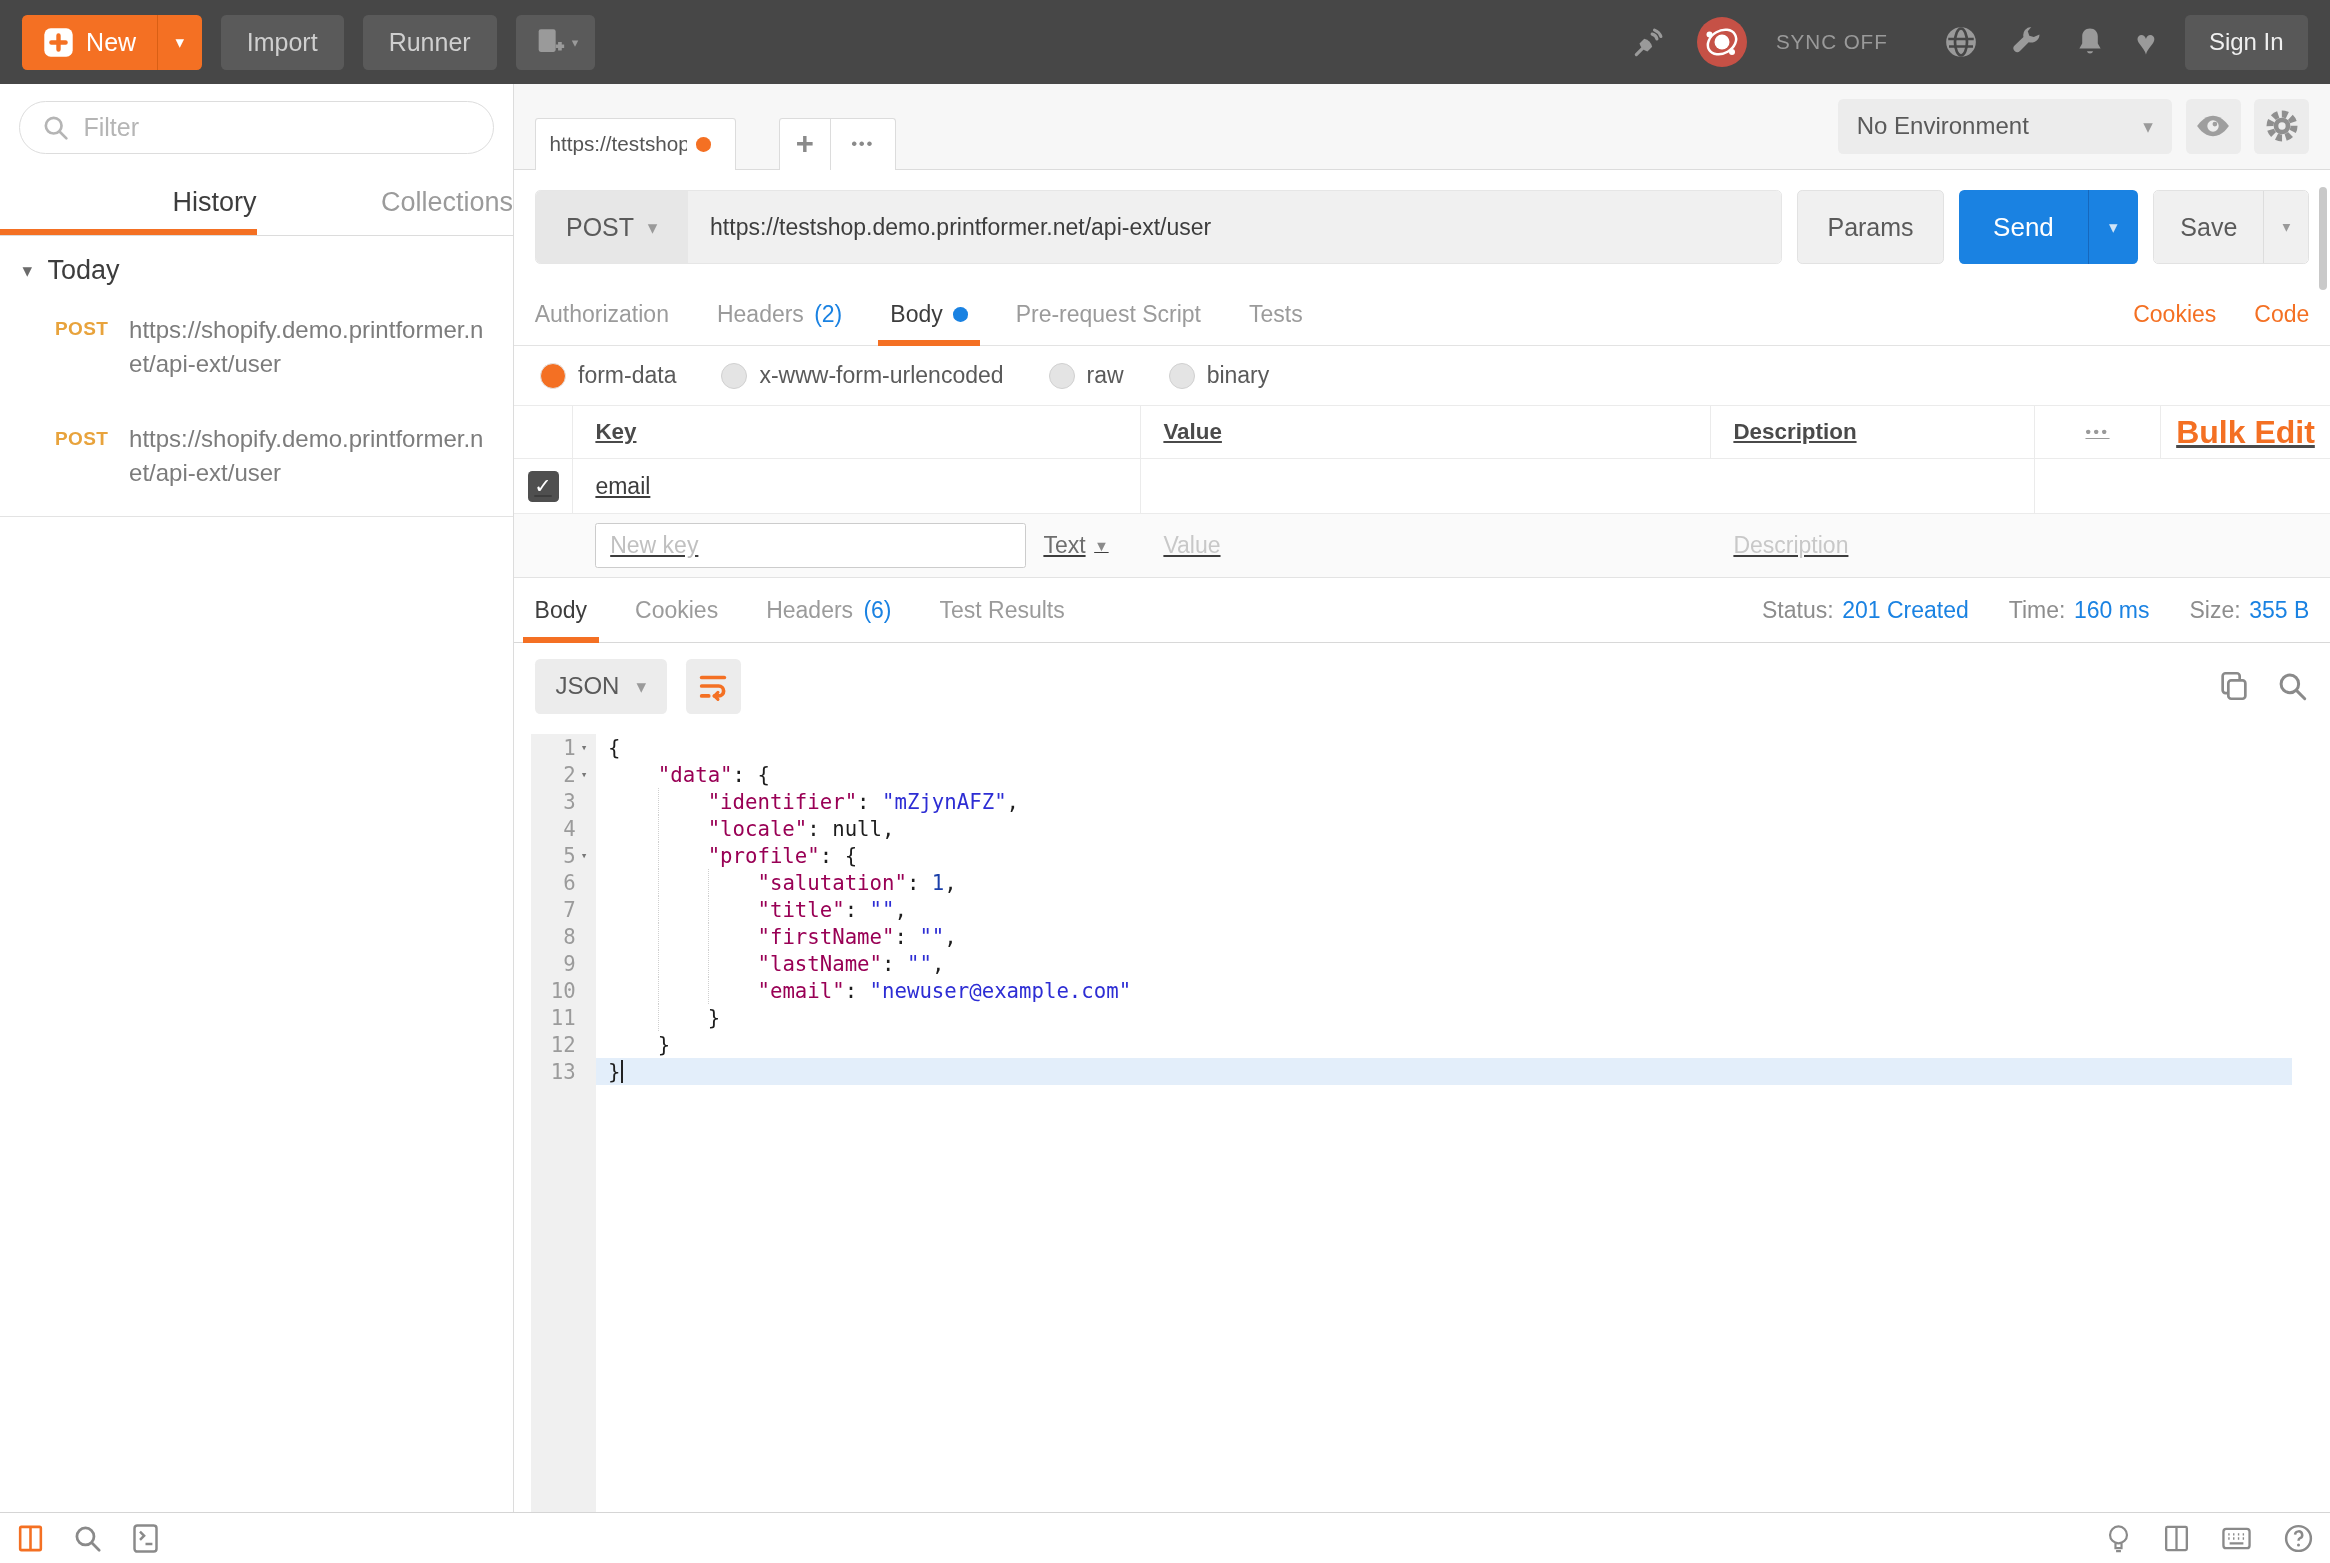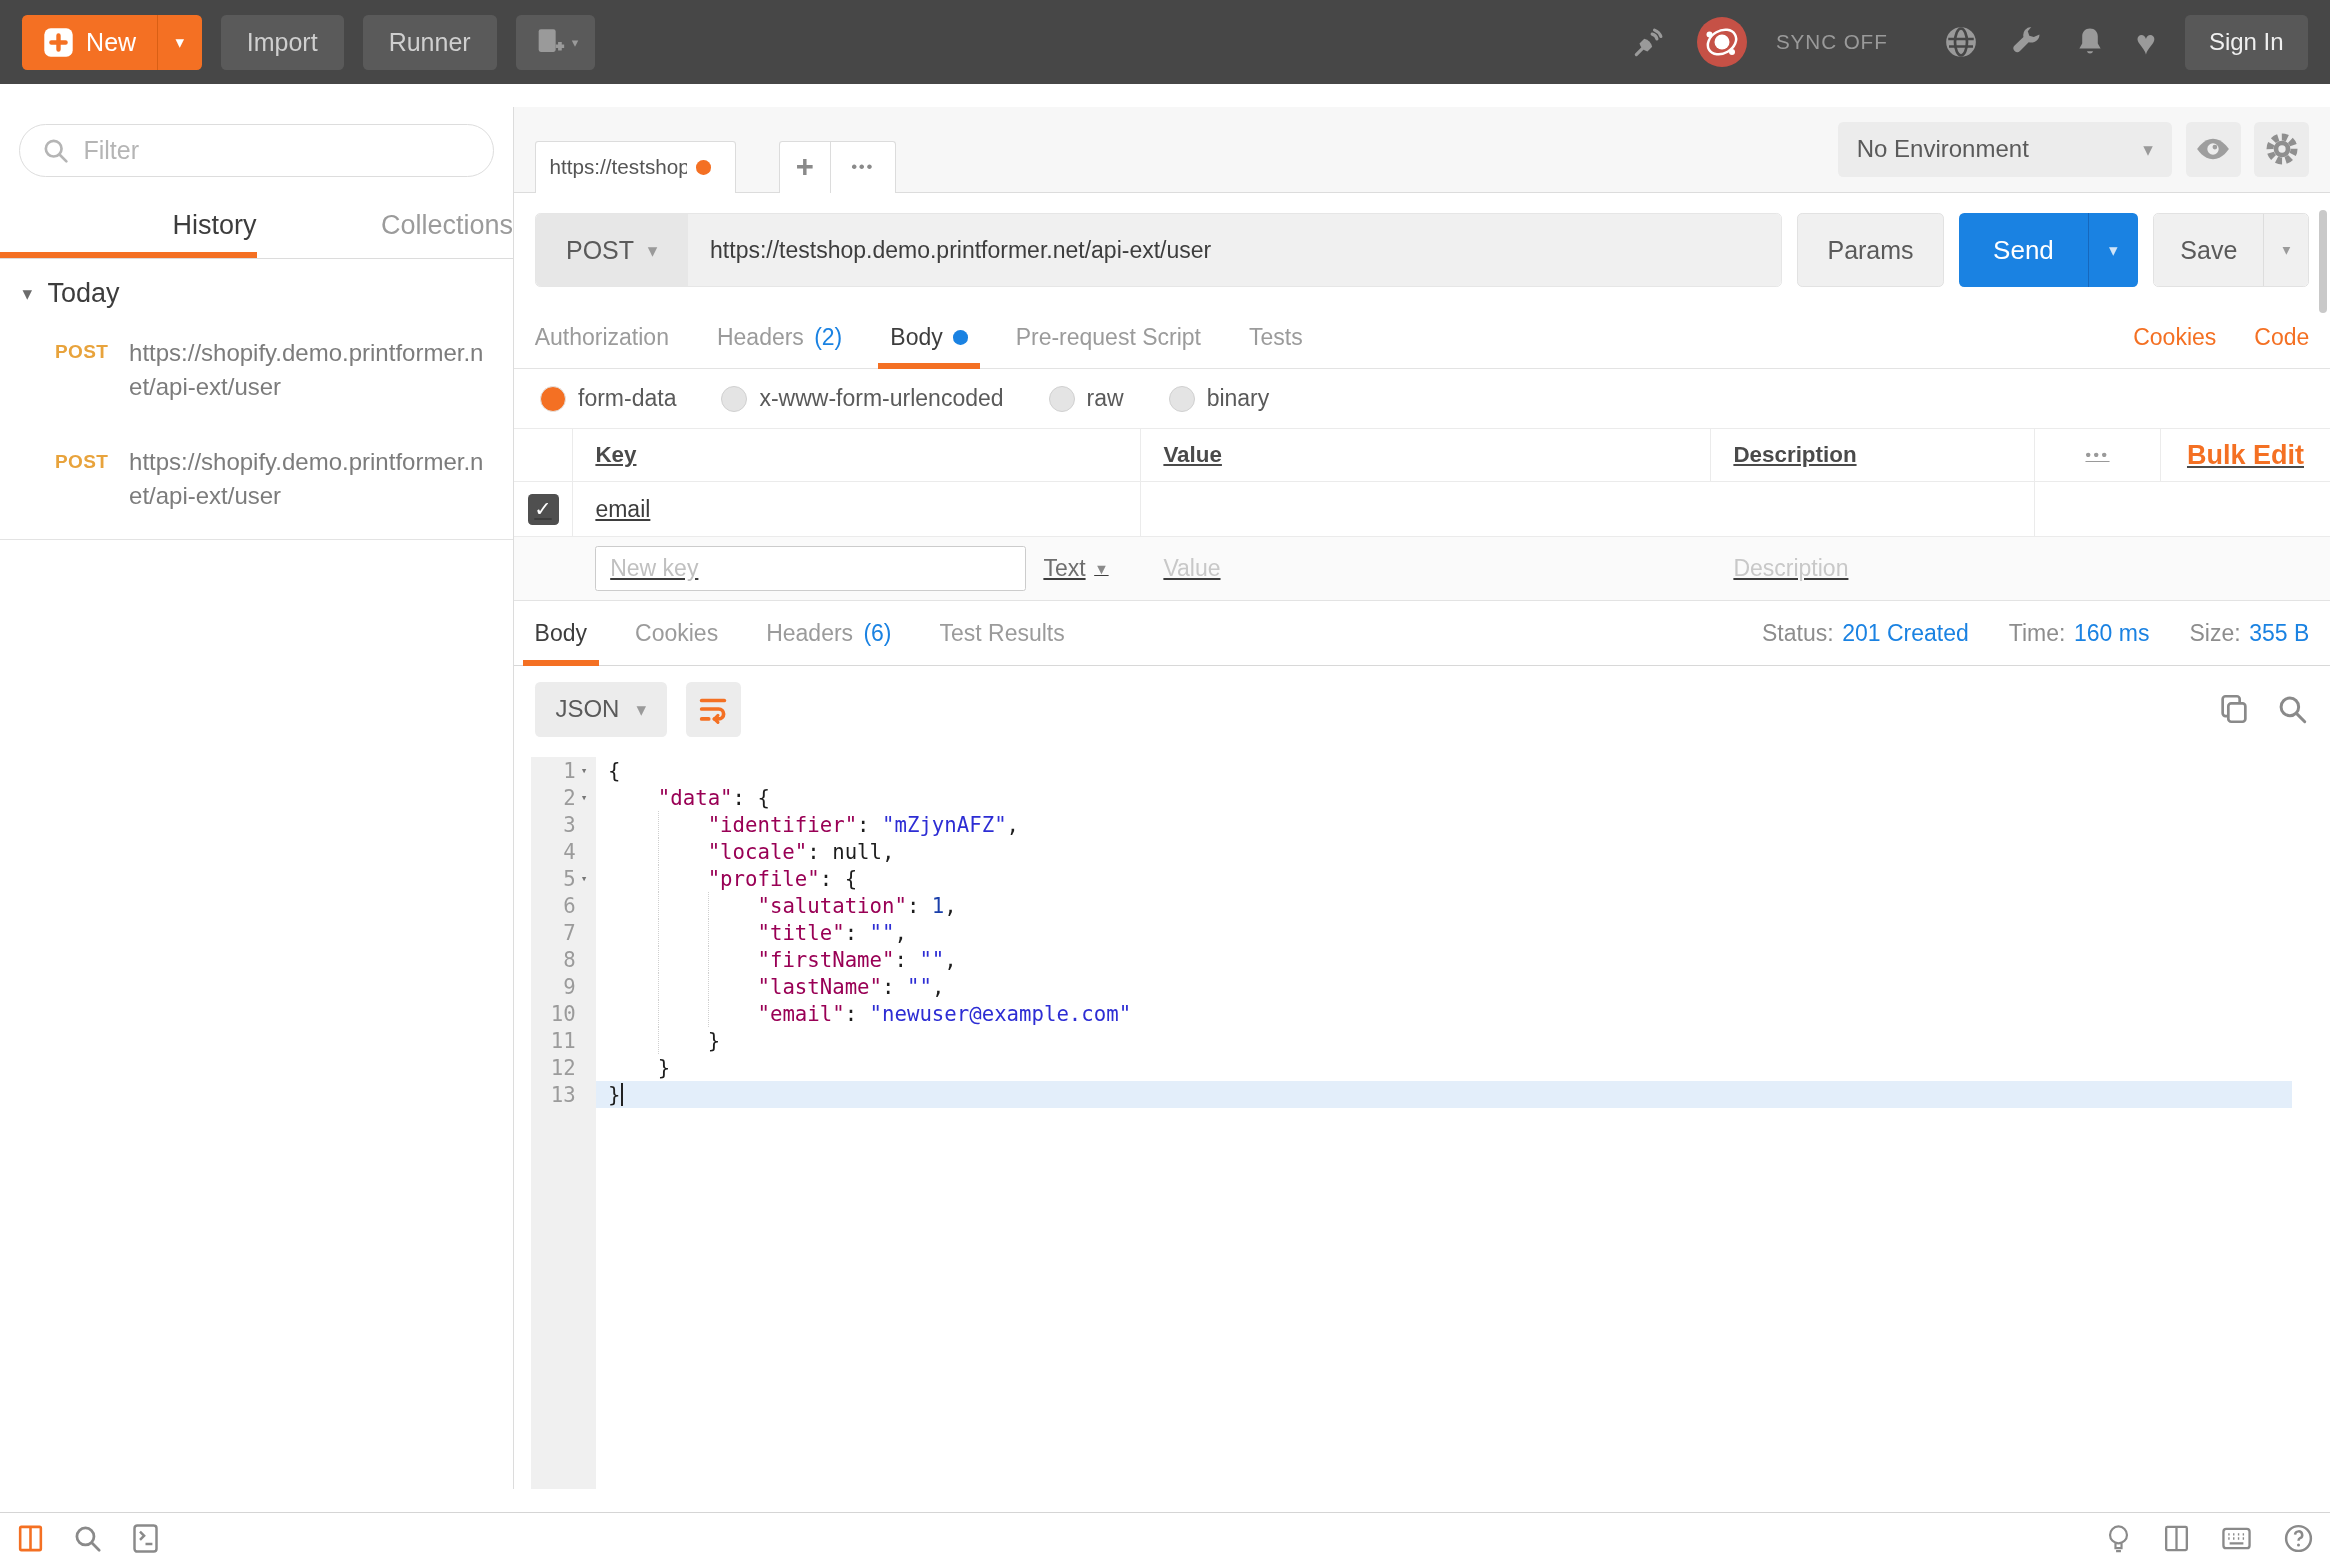--- a/index.html
+++ b/index.html
@@ -1,18 +1,18 @@
 <!DOCTYPE html>
 <html style="font-size:13.8px"><head>
 <meta charset="utf-8">
 <style>
   * { margin:0; padding:0; box-sizing:border-box; }
   html,body { width:2330px; height:1564px; overflow:hidden; background:#fff;
     font-family:"Liberation Sans","DejaVu Sans",sans-serif; color:#3d3d3d; }
-  .app { width:100%; height:100%; display:flex; flex-direction:column;gap:23px; }
+  .app { width:100%; height:100%; display:flex; flex-direction:column; }
 
   
   .hdr { height:84px; background:#474747; display:flex; align-items:center; flex:0 0 auto; position:relative; }
   .hdr-left { display:flex; align-items:center; gap:19px; padding-left:22.4px; }
   .btn-new { display:flex; align-items:center; height:55px; background:#f47023; border-radius:5.2px; overflow:hidden; cursor:pointer; }
   .btn-new .main { display:flex; align-items:center; gap:12px; padding:0 20.7px; }
   .btn-new .lbl { color:#fff; font-size:25px; }
   .btn-new .arrow { width:45px; height:55px; display:flex; align-items:center; justify-content:center;
      border-left:0.9px solid #d95f14; color:#fff; font-size:17px; }
   .hbtn { height:55px; padding:0 26px; background:#5a5a5a; border-radius:5.2px; color:#cfcfcf;
@@ -408,21 +408,21 @@
           <div class="c-val">
               <span>Value</span>
             </div>
           <div class="c-desc">
               <span>Description</span>
             </div>
           <div class="c-menu">
               <span>•••</span>
             </div>
           <div class="c-bulk">
-              <span class="olink" style="font-size:27px">Bulk Edit</span>
+              <span class="olink" style="font-size:32px">Bulk Edit</span>
             </div>
         </div>
         <div class="kvrow kv-d">
           <div class="c-check">
               <span class="checkbox">✓</span>
             </div>
           <div class="c-key">
               <span>email</span>
             </div>
           <div class="c-desc"></div>

